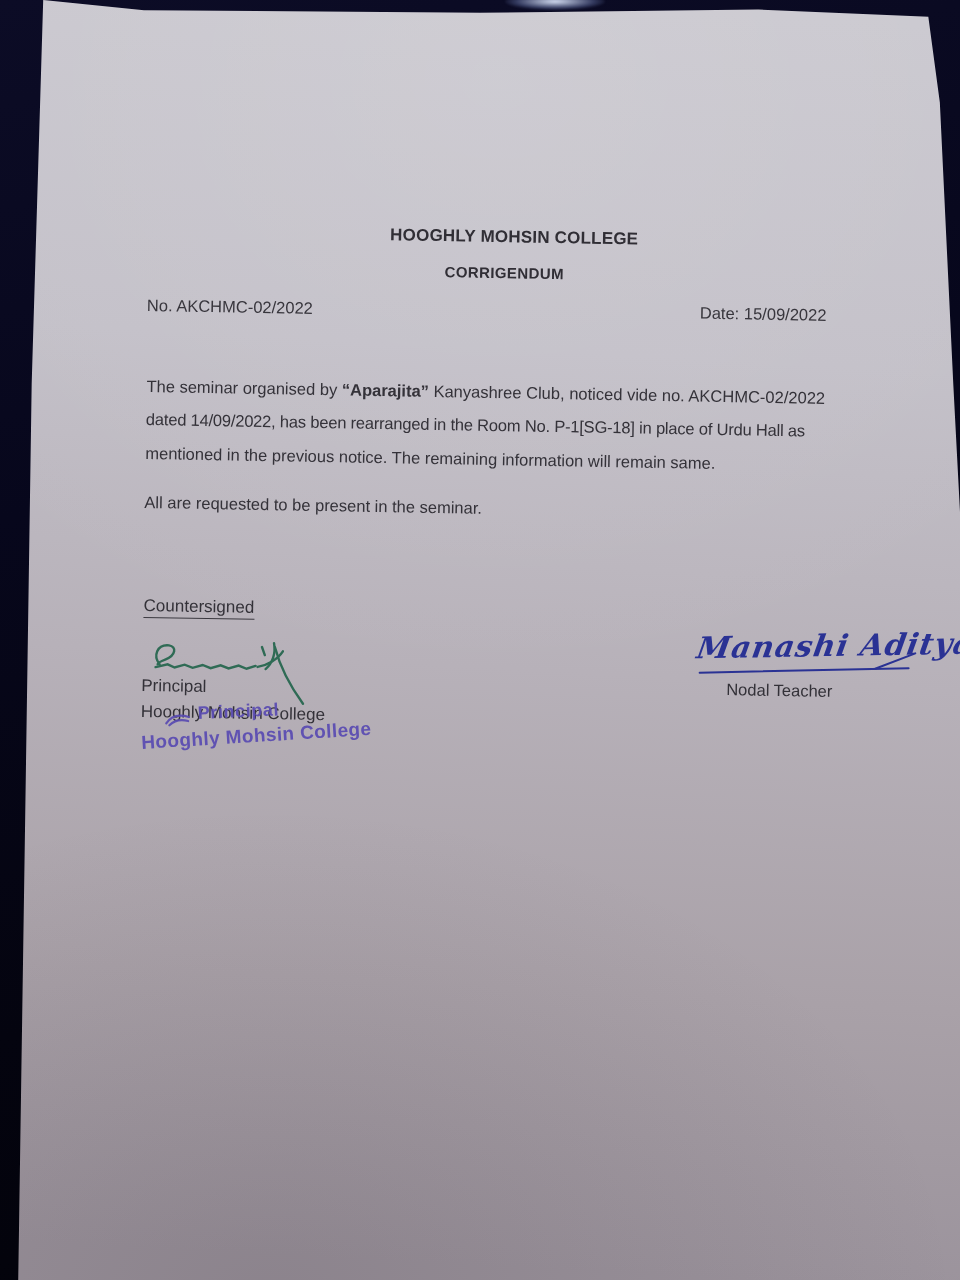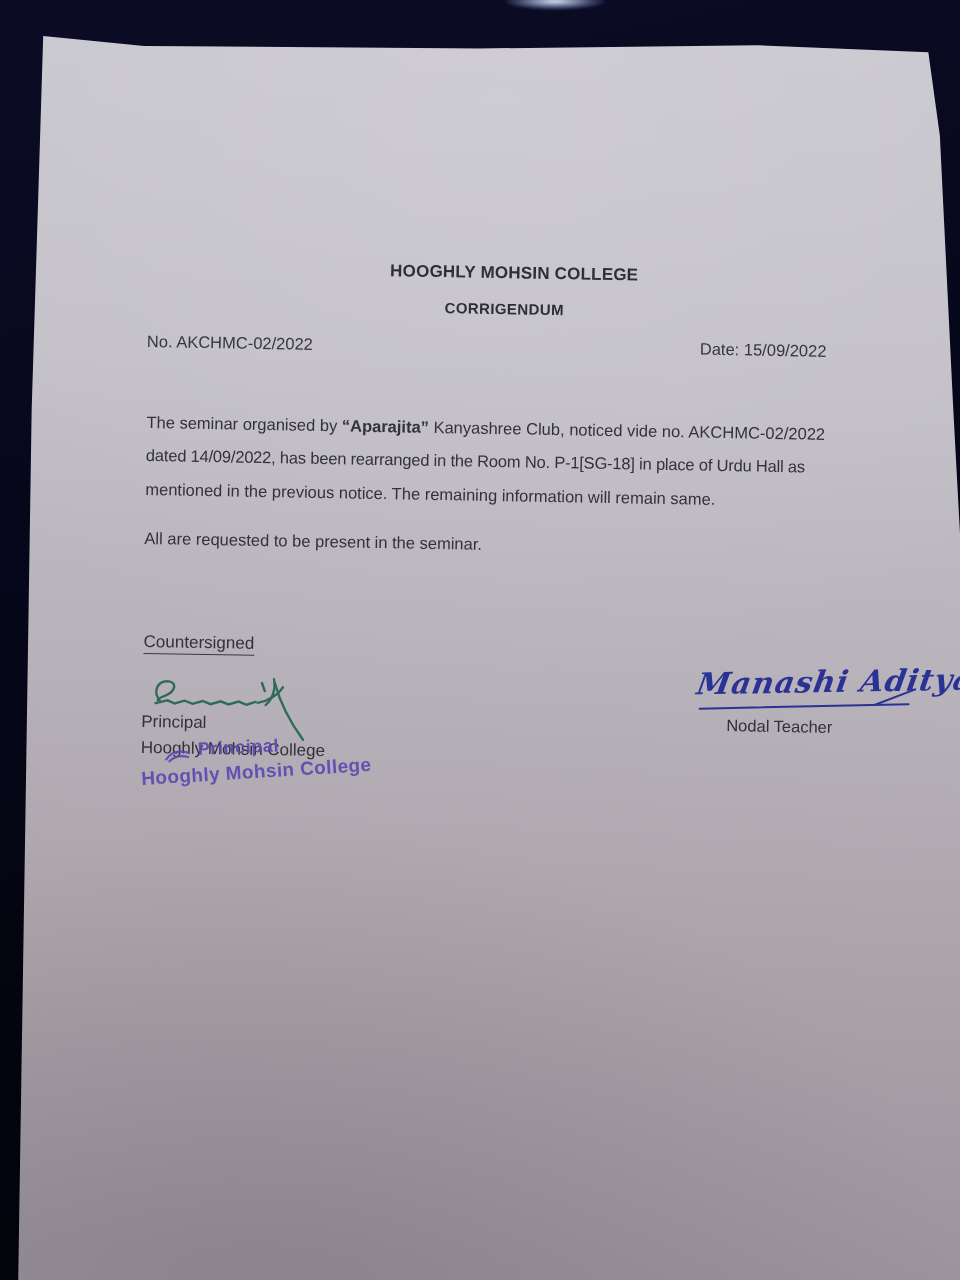--- a/index.html
+++ b/index.html
@@ -18,21 +18,20 @@
     background: radial-gradient(ellipse at center, rgba(225,235,255,0.95) 0%, rgba(130,150,210,0.35) 55%, rgba(0,0,0,0) 75%);
     filter: blur(1px);
   }
   .paper {
     position: absolute; inset: 0;
     background:
       radial-gradient(130% 80% at 52% 6%, rgba(255,255,255,0.10), rgba(255,255,255,0) 60%),
       radial-gradient(120% 65% at 28% 102%, rgba(58,48,58,0.16), rgba(0,0,0,0) 60%),
       linear-gradient(183deg, #cac8cf 2%, #c3c0c8 28%, #b7b1b9 52%, #a9a1a8 76%, #9b939c 97%);
     clip-path: polygon(4.5% 0%, 15% 0.8%, 50% 1%, 79% 0.75%, 96.7% 1.3%, 97.9% 8%, 99.3% 30%, 100% 40%, 100% 100%, 1.9% 100%, 2.7% 60%, 3.3% 30%);
-    margin-top: 36px;
   }
   .doc {
     position: absolute; inset: 0;
     transform: rotate(1deg); transform-origin: 150px 300px;
     color: #38363d;
   }
   .abs { position: absolute; white-space: nowrap; }
   .title    { left: 389px; top: 221px; font-size: 17px; font-weight: 700; letter-spacing: 0.2px; color: #302e35; }
   .subtitle { left: 444px; top: 258px; font-size: 15px; font-weight: 700; letter-spacing: 0.4px; color: #302e35; }
   .refno    { left: 147px; top: 296px; font-size: 16.5px; }

